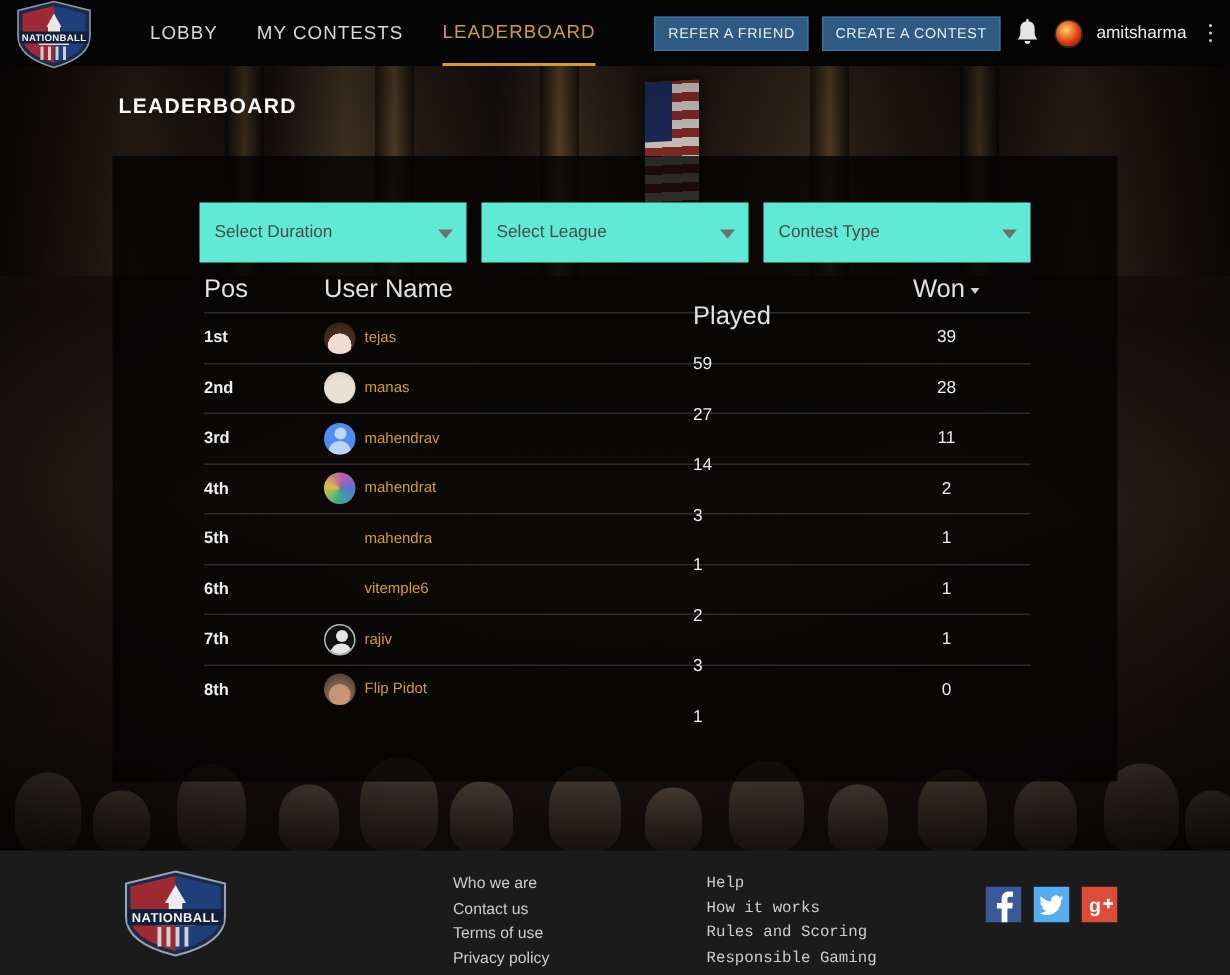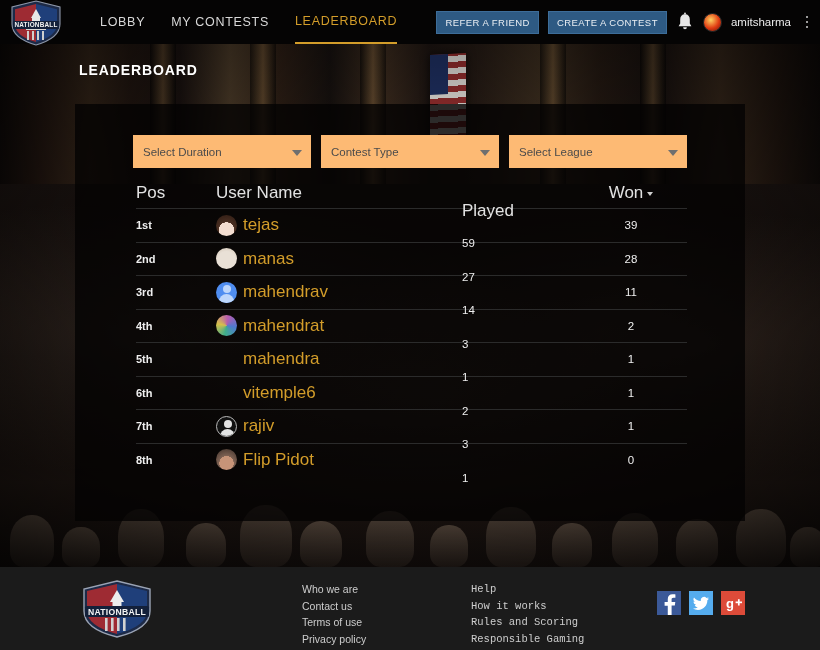--- a/index.html
+++ b/index.html
@@ -96,21 +96,21 @@
 
   
   .page-title {
     position: absolute; left: 79px; top: 62px;
     font-size: 14px; font-weight: bold; color: #fff; letter-spacing: .9px; z-index: 20;
   }
 
   
   .filters { position: absolute; left: 133px; top: 135px; display: flex; gap: 10px; z-index: 20; }
   .select {
-    width: 178px; height: 33px; background: #fdba74; display: flex; align-items: center;
+    width: 178px; height: 40px; background: #5eead4; display: flex; align-items: center;
     padding: 4px 10px; position: relative; cursor: pointer;
   }
   .select span { font-size: 11.5px; color: #4b4b4b; }
   .caret {
     position: absolute; right: 9px; top: 50%; margin-top: -2px;
     width: 0; height: 0; border-left: 5px solid transparent; border-right: 5px solid transparent;
     border-top: 6px solid #6f6f6f;
   }
 
   
@@ -127,21 +127,21 @@
     border-top: 4px solid #cfcfcf; vertical-align: middle;
   }
   .trow {
     display: flex; align-items: center; height: 33.5px;
     border-top: 1px solid #2b2b2b;
   }
   .pos { font-size: 11px; font-weight: bold; color: #efefef; }
   .userc { display: flex; align-items: center; }
   .av { width: 21px; height: 21px; border-radius: 50%; margin-right: 6px; flex: 0 0 21px; background: #555; }
   .av-spacer { width: 27px; flex: 0 0 27px; }
-  .uname2 { font-size: 17px; color: #d39d2a; cursor: pointer; }
+  .uname2 { font-size: 10px; color: #d39d2a; cursor: pointer; }
   .num { font-size: 11.5px; color: #efefef; }
 
   .av-tejas { background: radial-gradient(circle at 50% 72%, #f3ddd0 0 42%, #4b2f22 43%, #2b1a12 100%); }
   .av-manas { background: radial-gradient(circle at 50% 60%, #e9e0d6 0 55%, #cdbfae 100%); }
   .av-mahendrav { background: #4f8df0; position: relative; overflow: hidden; }
   .av-mahendrav::before { content:""; position:absolute; left:6.5px; top:3px; width:8px; height:8px; border-radius:50%; background:#bdd6fb; }
   .av-mahendrav::after { content:""; position:absolute; left:3px; top:12.5px; width:15px; height:11px; border-radius:8px 8px 0 0; background:#bdd6fb; }
   .av-mahendrat { background: conic-gradient(from 10deg, #b85bb0, #4f7ad0, #3fae8a, #d8c04a, #b85bb0); }
   .av-rajiv { background: #111; border: 1px solid #b9b9b9; position: relative; overflow: hidden; }
   .av-rajiv::before { content:""; position:absolute; left:6.5px; top:3px; width:8px; height:8px; border-radius:50%; background:#e4e4e4; }
@@ -252,25 +252,25 @@
   </div>
 
   <div class="page-title">LEADERBOARD</div>
 
   <div class="filters">
     <div class="select">
       <span>Select Duration</span>
       <div class="caret"></div>
     </div>
     <div class="select">
+      <span>Select League</span>
+      <div class="caret"></div>
+    </div>
+    <div class="select">
       <span>Contest Type</span>
-      <div class="caret"></div>
-    </div>
-    <div class="select">
-      <span>Select League</span>
       <div class="caret"></div>
     </div>
   </div>
 
   <div class="table">
     <div class="thead">
       <div class="th c-pos">Pos</div>
       <div class="th c-user">User Name</div>
       <div class="th c-play">Played</div>
       <div class="th c-won"><span>Won</span><span class="sort-caret"></span></div>

